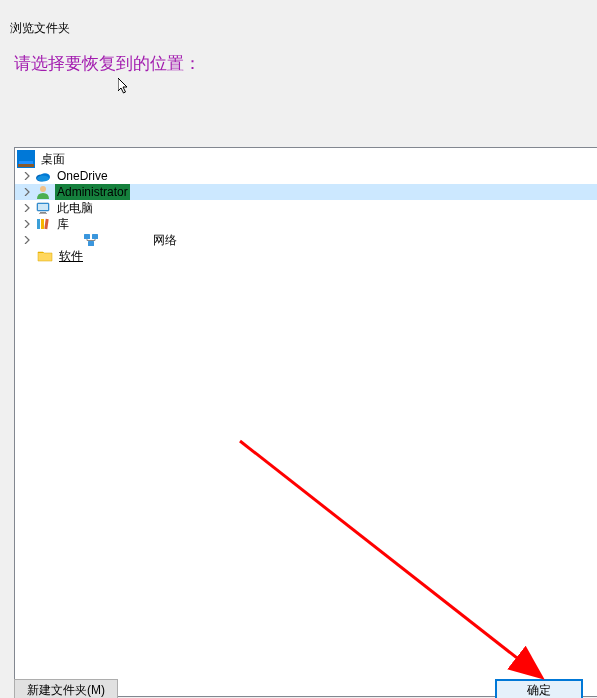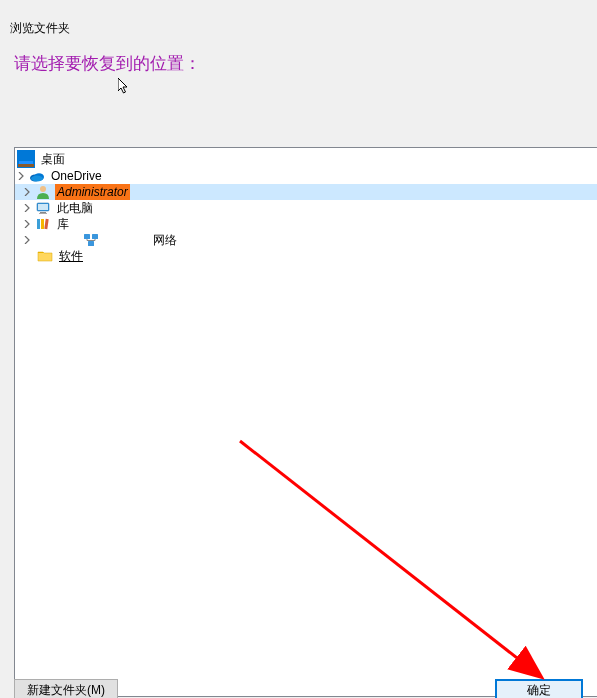--- a/index.html
+++ b/index.html
@@ -5,21 +5,21 @@
   * { box-sizing: border-box; margin: 0; padding: 0; }
   html, body { width: 597px; height: 698px; font-family: "Microsoft YaHei", "Segoe UI", Tahoma, sans-serif; font-size: 12px; background: #f0f0f0; color: #000; overflow: hidden; }
   .window { width: 597px; height: 698px; background: #f0f0f0; position: relative; }
   .titlebar { height: 22px; padding: 4px 10px 0 10px; font-size: 12px; color: #000; margin-top: 16px; }
   .prompt { padding: 14px 0 0 14px; font-size: 17px; color: #a21caf; }
   .cursor { position: absolute; left: 118px; top: 62px; pointer-events: none; }
   .tree-container { position: absolute; left: 14px; top: 87px; right: 0; height: 550px; background: #fff; border: 1px solid #828790; border-right: none; overflow: hidden; margin-top: 44px; }
   .tree { padding: 2px 0; }
   .tree-row { display: flex; align-items: center; height: 16px; line-height: 16px; white-space: nowrap; cursor: default; }
   .tree-row.selected { background: #cce8ff; }
-  .tree-row.selected .label { background: #f97316; font-style: italic; }
+  .tree-row.selected .label { background: #15803d; }
   .toggle { width: 12px; height: 12px; display: inline-flex; align-items: center; justify-content: center; margin-right: 2px; color: #6b6b6b; }
   .toggle svg { display: block; }
   .icon { width: 16px; height: 16px; display: inline-flex; align-items: center; justify-content: center; margin-right: 4px; }
   .label { padding: 0 2px; }
   .root-row { display: flex; align-items: center; height: 18px; padding-left: 2px; }
   .root-row .icon { width: 18px; height: 18px; }
   .root-row .label { background: #fff; }
   .buttons { position: absolute; left: 0; right: 0; bottom: 0; height: 48px; padding: 0 14px; display: flex; align-items: center; justify-content: space-between; }
   button.win { height: 22px; min-width: 88px; padding: 0 12px; background: #e1e1e1; border: 1px solid #adadad; font-family: inherit; font-size: 12px; color: #000; cursor: pointer; }
   button.win.primary { border: 1px solid #0078d7; background: #e5f1fb; }
@@ -48,21 +48,21 @@
         <span class="icon">
           <svg width="18" height="18" viewBox="0 0 18 18">
             <rect x="0" y="0" width="18" height="18" fill="#0078d7"></rect>
             <rect x="2" y="11" width="14" height="5" fill="#1e90ff"></rect>
             <rect x="1" y="14" width="16" height="3" fill="#8b5a2b"></rect>
           </svg>
         </span>
         <span class="label">桌面</span>
       </div>
 
-      <div class="tree-row" style="">
+      <div class="tree-row" style="padding-left:6px;">
         <span class="toggle">
           <svg width="8" height="8" viewBox="0 0 8 8">
               <path d="M2 0 L6 4 L2 8" fill="none" stroke="#6b6b6b" stroke-width="1.2"></path>
             </svg>
         </span>
         <span class="icon">
           <svg width="16" height="16" viewBox="0 0 16 16">
             <ellipse cx="6" cy="10" rx="5" ry="3.5" fill="#0364b8"></ellipse>
             <ellipse cx="10" cy="9" rx="5" ry="3.8" fill="#0078d4"></ellipse>
             <ellipse cx="8" cy="10.5" rx="6" ry="3" fill="#1490df"></ellipse>

